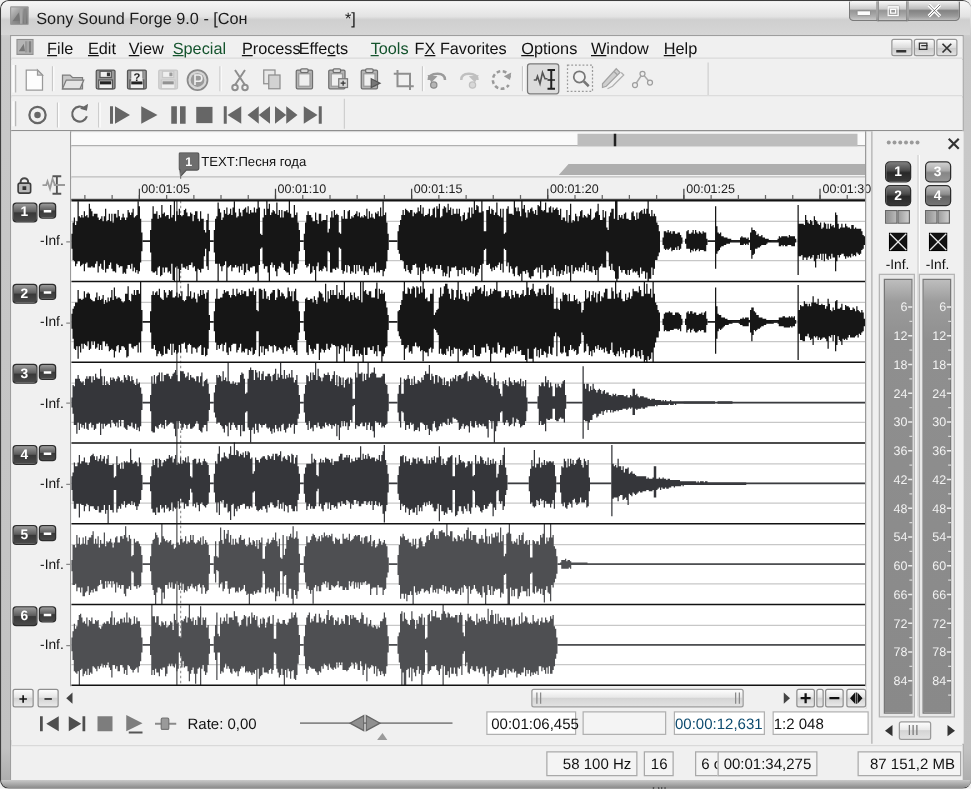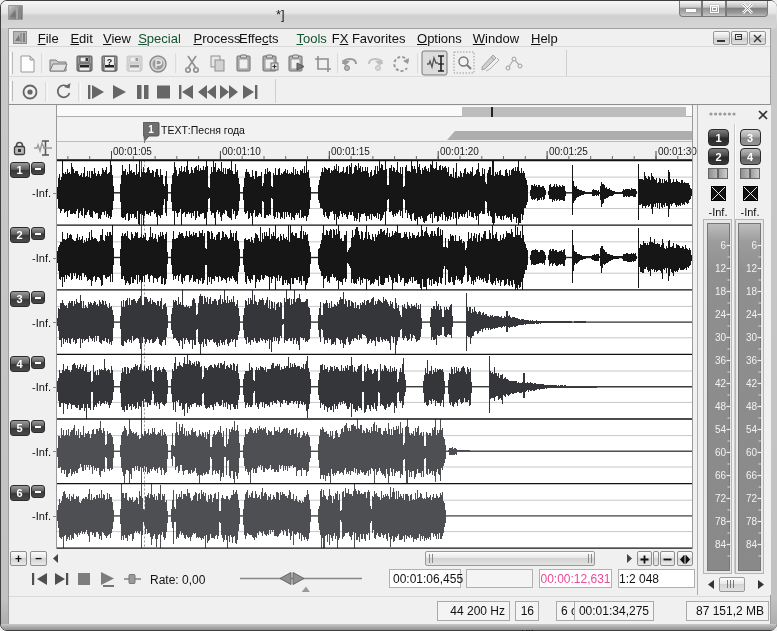--- a/index.html
+++ b/index.html
@@ -26,20 +26,21 @@
         <linearGradient id="tg" x1="0" y1="0" x2="1" y2="1">
           <stop offset="0" stop-color="#c9c9c9"></stop>
           <stop offset="0.5" stop-color="#8f8f8f"></stop>
           <stop offset="1" stop-color="#6e6e6e"></stop>
         </linearGradient>
       </defs>
 <path d="M2 13L7 6L8 13Z" fill="#777"></path>
       <rect x="8" y="3" width="2" height="12" fill="#a5a5a5"></rect>
       <rect x="11" y="3" width="2" height="12" fill="#888"></rect>
 </svg>
+<div class="abs" style="left:29px;top:7px;font-size:13px;color:#1b1b1b">Sony Sound Forge 9.0 - [Сон</div>
 <div class="abs" style="left:276px;top:7px;font-size:13px;color:#1b1b1b">*]</div>
 <div class="abs" style="left:679px;top:1px;width:23px;height:16px;background:linear-gradient(#fafafa,#cdcdcd 40%,#959595 50%,#adadad 80%,#c9c9c9);border:1px solid #7a7a7a;border-top:none;border-radius:0 0 0 4px">
       <div class="abs" style="left:6px;top:8px;width:10px;height:3px;background:#fdfdfd;box-shadow:0 0 1px #555"></div>
     </div>
 <div class="abs" style="left:702px;top:1px;width:24px;height:16px;background:linear-gradient(#fafafa,#cdcdcd 40%,#959595 50%,#adadad 80%,#c9c9c9);border:1px solid #7a7a7a;border-top:none;border-radius:0">
       <div class="abs" style="left:7px;top:4px;width:9px;height:8px;border:1px solid #fdfdfd;box-shadow:0 0 1px #555">
         <div style="position:absolute;left:1px;top:1px;width:5px;height:4px;border:1px solid #fdfdfd"></div>
       </div>
     </div>
 <div class="abs" style="left:726px;top:1px;width:42px;height:16px;background:linear-gradient(#efefef,#bdbdbd 40%,#828282 50%,#9a9a9a 80%,#bcbcbc);border:1px solid #7a7a7a;border-top:none;border-radius:0 0 4px 0"><svg width="42" height="16">
@@ -418,21 +419,21 @@
         <path d="M124 13h17"></path>
       </g>
       <rect x="129" y="8.5" width="6" height="9" rx="1" fill="#9a9a9a" stroke="#777"></rect>
       <text x="150" y="17.5" font-size="12" fill="#111" font-family="Liberation Sans">Rate: 0,00</text>
       <line x1="240" y1="12.5" x2="362" y2="12.5" stroke="#888" stroke-width="1.3"></line>
       <path d="M291 6.5l-11 6l11 6zM293 6.5l11 6l-11 6z" fill="#8f8f8f" stroke="#666"></path>
       <path d="M306 27l-5-0.1l5-6.5l4.5 6.5z" fill="#9a9a9a"></path>
     </svg>
 <div class="tbox" style="left:389px;width:72px;color:#111;padding-left:3px">00:01:06,455</div>
 <div class="tbox" style="left:466px;width:67px;background:#f4f4f4"></div>
-<div class="tbox" style="left:539px;width:73px;color:#ec4899;text-align:center">00:00:12,631</div>
+<div class="tbox" style="left:539px;width:73px;color:#0c4a6e;">00:00:12,631</div>
 <div class="tbox" style="left:618px;width:77px;color:#111;text-align:left;padding-right:4px">1:2 048</div>
 <div class="abs" style="left:697px;top:105px;width:74px;height:490px;background:#f0f0f0;border-left:1px solid #aeaeae"></div>
 <svg class="abs" style="left:707px;top:112px" width="34" height="5">
       <circle cx="4.0" cy="2" r="1.6" fill="#9a9a9a"></circle>
       <circle cx="8.6" cy="2" r="1.6" fill="#9a9a9a"></circle>
       <circle cx="13.2" cy="2" r="1.6" fill="#9a9a9a"></circle>
       <circle cx="17.8" cy="2" r="1.6" fill="#9a9a9a"></circle>
       <circle cx="22.4" cy="2" r="1.6" fill="#9a9a9a"></circle>
       <circle cx="27.0" cy="2" r="1.6" fill="#9a9a9a"></circle>
     </svg>
@@ -555,18 +556,18 @@
       <path d="M9 2L3 6.5L9 11z" fill="#333"></path>
     </svg>
 <div class="abs" style="left:719px;top:577px;width:26px;height:15px;border:1px solid #9a9a9a;border-radius:2px;background:linear-gradient(#fdfdfd,#e8e8e8 45%,#d4d4d4 50%,#e2e2e2)"></div>
 <div class="abs" style="left:727px;top:580px;width:1px;height:8px;background:#777"></div>
 <div class="abs" style="left:730px;top:580px;width:1px;height:8px;background:#777"></div>
 <div class="abs" style="left:733px;top:580px;width:1px;height:8px;background:#777"></div>
 <svg class="abs" style="left:755px;top:578px" width="12" height="13">
       <path d="M3 2l6 4.5L3 11z" fill="#333"></path>
     </svg>
 <div class="abs" style="left:9px;top:596px;width:761px;height:28px;background:#f0f0f0;border-top:1px solid #d9d9d9"></div>
-<div class="cell" style="left:437px;width:73px">44 200 Hz</div>
+<div class="cell" style="left:437px;width:73px">58 100 Hz</div>
 <div class="cell" style="left:515px;width:24px">16 bit</div>
 <div class="cell" style="left:556px;width:36px">6 ch.</div>
 <div class="cell" style="left:574px;width:80px">00:01:34,275</div>
 <div class="cell" style="left:686px;width:83px">87 151,2 MB</div>
 <div class="abs" style="left:1px;top:624px;width:775px;height:6px;border-radius:0 0 6px 6px;background:linear-gradient(#c9c9c9,#8f8f8f)"></div>
 </div>
 </body></html>

